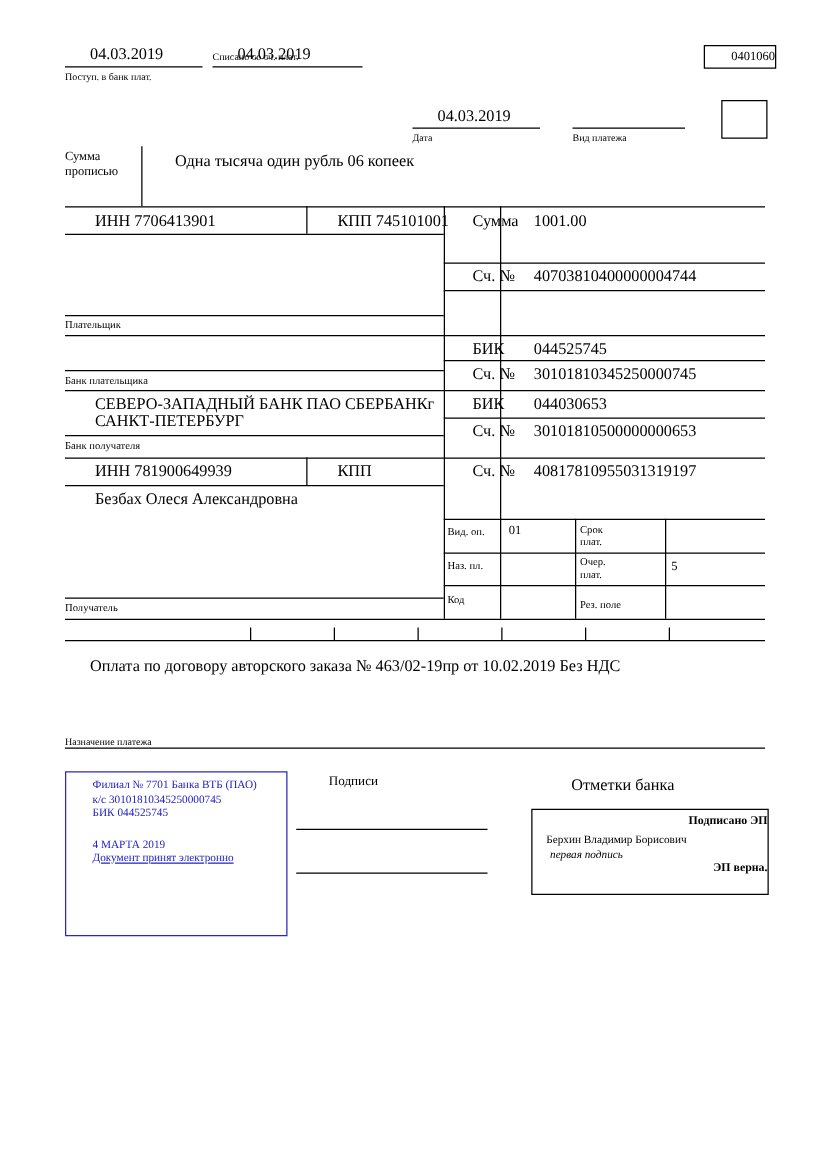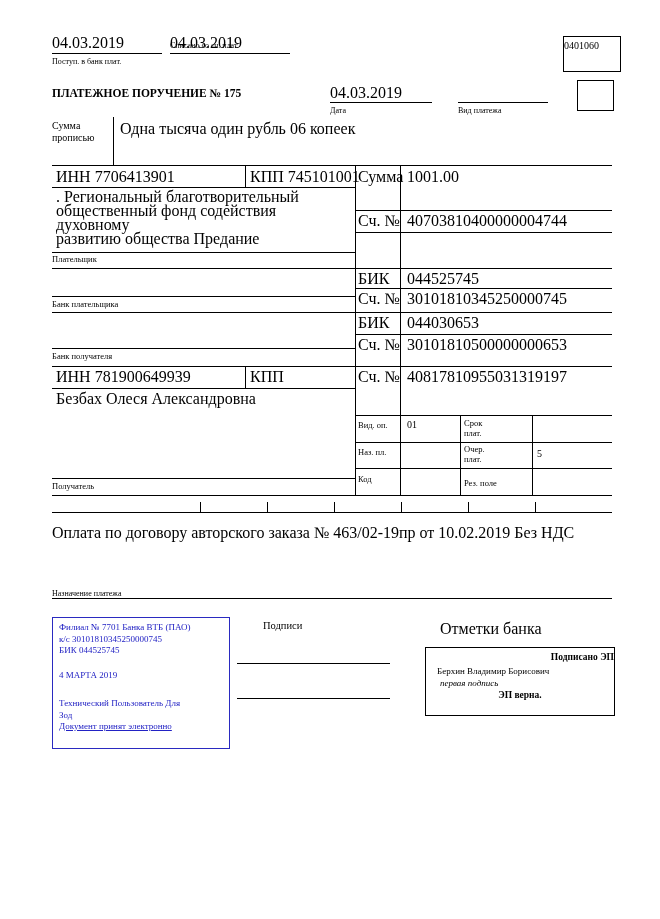--- a/index.html
+++ b/index.html
@@ -9,46 +9,45 @@
     font-family:"Liberation Serif", serif; color:#000; overflow:hidden;
   }
   .abs { position:absolute; }
   .hl  { position:absolute; height:0; border-top:1px solid #000; }
   .vl  { position:absolute; width:0;  border-left:1px solid #000; }
   .box { position:absolute; border:1px solid #000; }
   .s8  { font-size:8px;  line-height:9px;  }
   .s85 { font-size:8.5px;line-height:10px; }
   .s9  { font-size:9px;  line-height:11px;font-family:Liberation Serif, serif; }
   .s10 { font-size:10px; line-height:12px; }
-  .s11 { font-size:16px; line-height:13px; }
+  .s11 { font-size:13px; line-height:13px;margin-left:20px; }
   .s115{ font-size:11.5px;line-height:14px;}
   .b   { font-weight:bold; }
   .i   { font-style:italic; }
   .pre { white-space:pre-line; }
   .lh14{ line-height:14px; }
   .stamp-blue {
     position:absolute; border:1px solid #2a2ac0; color:#2222c4;
-    font-size:9px; line-height:11.5px; padding:4px 6px;
+    font-size:9px; line-height:11.5px; padding:4px 21px;
   }
   .esign-box { position:absolute; border:1px solid #000; padding-top:4px; }
 </style>
 </head>
 <body>
 
 <div class="page">
 
   <div class="abs s11" style="left:52px;top:36px">04.03.2019</div>
   <div class="hl" style="left:52px;top:53px;width:110px"></div>
   <div class="abs s11" style="left:170px;top:36px">04.03.2019</div>
   <div class="hl" style="left:170px;top:53px;width:120px"></div>
   <div class="abs s8" style="left:52px;top:57px">Поступ. в банк плат.</div>
   <div class="abs s8" style="left:170px;top:41px">Списано со сч. плат.</div>
-  <div class="box s10" style="left:563px;top:36px;width:58px;height:36px;line-height:17px;text-align:left">0401060</div>
+  <div class="box s10" style="left:563px;top:36px;width:58px;height:19px;line-height:17px;text-align:right">0401060</div>
 
-  <div class="abs s115 b" style="left:52px;top:86px">ПЛАТЕЖНОЕ ПОРУЧЕНИЕ № 175</div>
   <div class="abs s11" style="left:330px;top:86px">04.03.2019</div>
   <div class="hl" style="left:330px;top:102px;width:102px"></div>
   <div class="hl" style="left:458px;top:102px;width:90px"></div>
   <div class="abs s8" style="left:330px;top:106px">Дата</div>
   <div class="abs s8" style="left:458px;top:106px">Вид платежа</div>
   <div class="box" style="left:577px;top:80px;width:37px;height:31px"></div>
 
   <div class="abs s10" style="left:52px;top:120px;width:58px">Сумма прописью</div>
   <div class="vl" style="left:113px;top:117px;height:48px"></div>
   <div class="abs s11" style="left:120px;top:122px">Одна тысяча один рубль 06 копеек</div>
@@ -76,33 +75,32 @@
   <div class="vl" style="left:355px;top:165px;height:330px"></div>
   <div class="vl" style="left:400px;top:165px;height:330px"></div>
   <div class="vl" style="left:460px;top:415px;height:80px"></div>
   <div class="vl" style="left:532px;top:415px;height:80px"></div>
   <div class="vl" style="left:245px;top:366px;height:22px"></div>
 
   <div class="abs s11" style="left:56px;top:170px">ИНН 7706413901</div>
   <div class="abs s11" style="left:250px;top:170px">КПП 745101001</div>
   <div class="abs s11" style="left:358px;top:170px">Сумма</div>
   <div class="abs s11" style="left:407px;top:170px">1001.00</div>
-  <div class="abs s11 pre lh14" style="left:56px;top:190px;width:296px">. Региональный благотворительный
-общественный фонд содействия духовному
-развитию общества Предание</div>
   <div class="abs s11" style="left:358px;top:214px">Сч. №</div>
   <div class="abs s11" style="left:407px;top:214px">40703810400000004744</div>
   <div class="abs s85" style="left:52px;top:254px">Плательщик</div>
 
   <div class="abs s11" style="left:358px;top:272px">БИК</div>
   <div class="abs s11" style="left:407px;top:272px">044525745</div>
   <div class="abs s11" style="left:358px;top:292px">Сч. №</div>
   <div class="abs s11" style="left:407px;top:292px">30101810345250000745</div>
   <div class="abs s85" style="left:52px;top:299px">Банк плательщика</div>
 
+  <div class="abs s11 pre lh14" style="left:56px;top:316px;width:296px">СЕВЕРО-ЗАПАДНЫЙ БАНК ПАО СБЕРБАНКг
+САНКТ-ПЕТЕРБУРГ</div>
   <div class="abs s11" style="left:358px;top:316px">БИК</div>
   <div class="abs s11" style="left:407px;top:316px">044030653</div>
   <div class="abs s11" style="left:358px;top:338px">Сч. №</div>
   <div class="abs s11" style="left:407px;top:338px">30101810500000000653</div>
   <div class="abs s85" style="left:52px;top:351px">Банк получателя</div>
 
   <div class="abs s11" style="left:56px;top:370px">ИНН 781900649939</div>
   <div class="abs s11" style="left:250px;top:370px">КПП</div>
   <div class="abs s11" style="left:358px;top:370px">Сч. №</div>
   <div class="abs s11" style="left:407px;top:370px">40817810955031319197</div>
@@ -130,31 +128,29 @@
 
   <div class="abs s11" style="left:52px;top:526px">Оплата по договору авторского заказа № 463/02-19пр от 10.02.2019 Без НДС</div>
   <div class="hl" style="left:52px;top:598px;width:560px"></div>
   <div class="abs s8" style="left:52px;top:589px">Назначение платежа</div>
 
   <div class="stamp-blue" style="left:52px;top:617px;width:178px;height:132px">
     <div>Филиал № 7701 Банка ВТБ (ПАО)</div>
     <div>к/с 30101810345250000745</div>
     <div>БИК 044525745</div>
     <div style="margin-top:13px">4 МАРТА 2019</div>
-    <div class="pre" style="margin-top:17px">Технический Пользователь Для
-Зод</div>
     <div style="text-decoration:underline">Документ принят электронно</div>
   </div>
 
   <div class="abs" style="left:263px;top:620px;font-size:10.5px">Подписи</div>
-  <div class="abs" style="left:440px;top:620px;font-size:16px">Отметки банка</div>
+  <div class="abs" style="left:457px;top:620px;font-size:13px">Отметки банка</div>
 
   <div class="hl" style="left:237px;top:663px;width:153px"></div>
   <div class="hl" style="left:237px;top:698px;width:153px"></div>
 
   <div class="esign-box" style="left:425px;top:647px;width:190px;height:69px">
     <div class="b" style="font-size:9.5px;text-align:right">Подписано ЭП</div>
     <div class="s9" style="padding-left:11px;margin-top:4px">Берхин Владимир Борисович</div>
     <div class="s9 i" style="padding-left:14px;margin-top:1px">первая подпись</div>
-    <div class="b" style="font-size:9.5px;text-align:center;margin-top:1px">ЭП верна.</div>
+    <div class="b" style="font-size:9.5px;text-align:right;margin-top:1px">ЭП верна.</div>
   </div>
 
 </div>
 
 </body></html>

